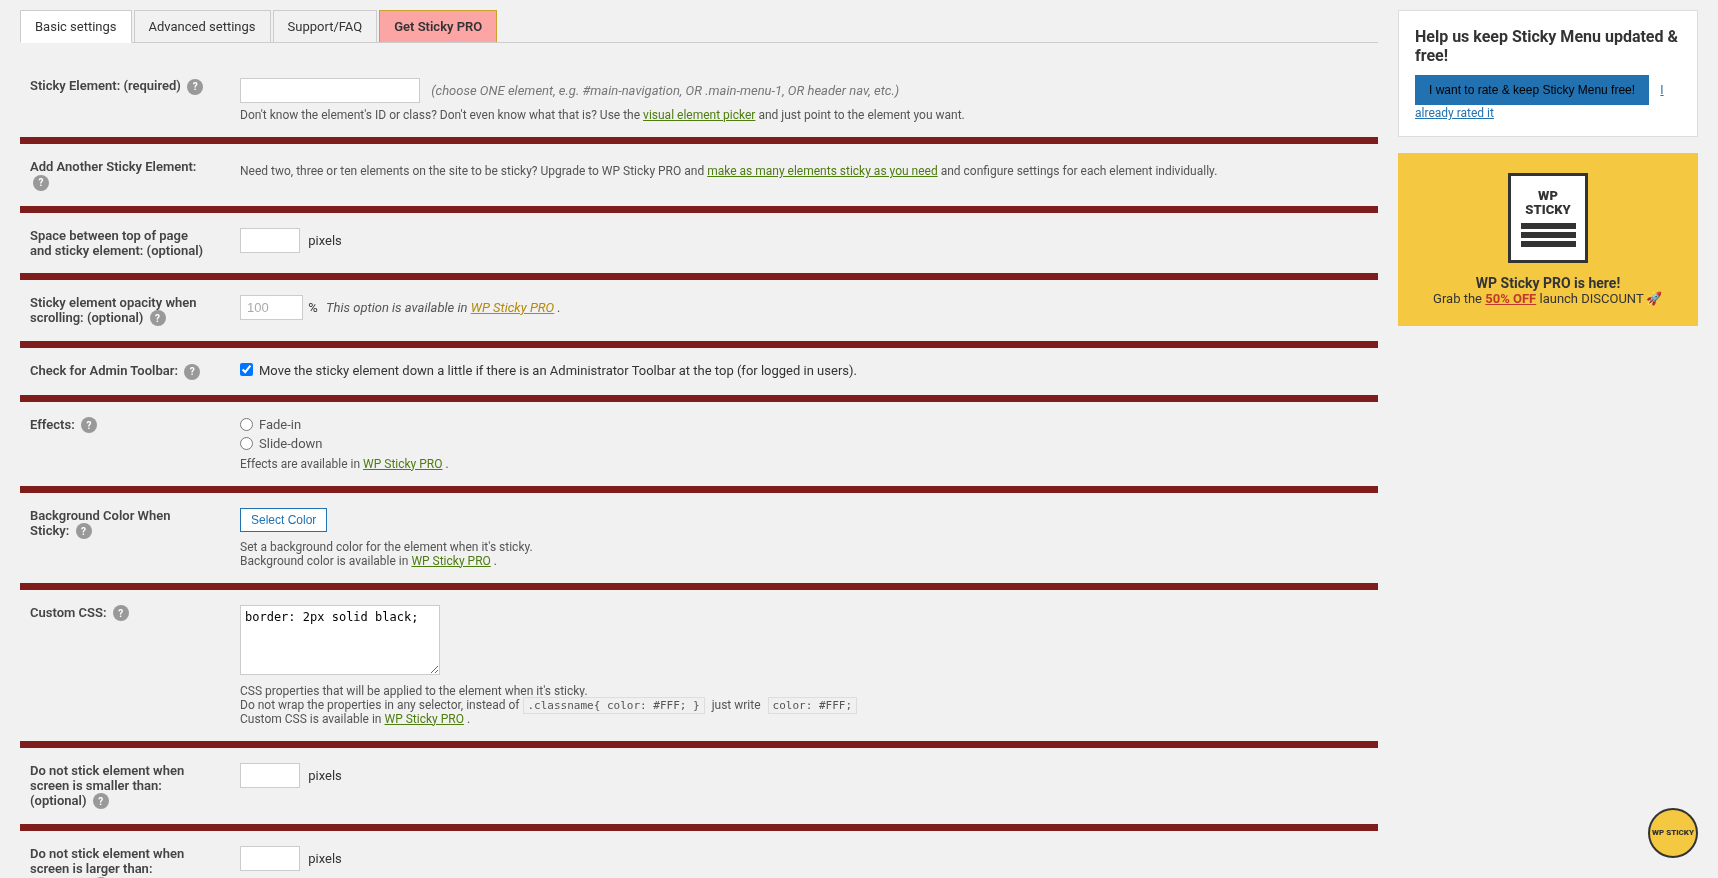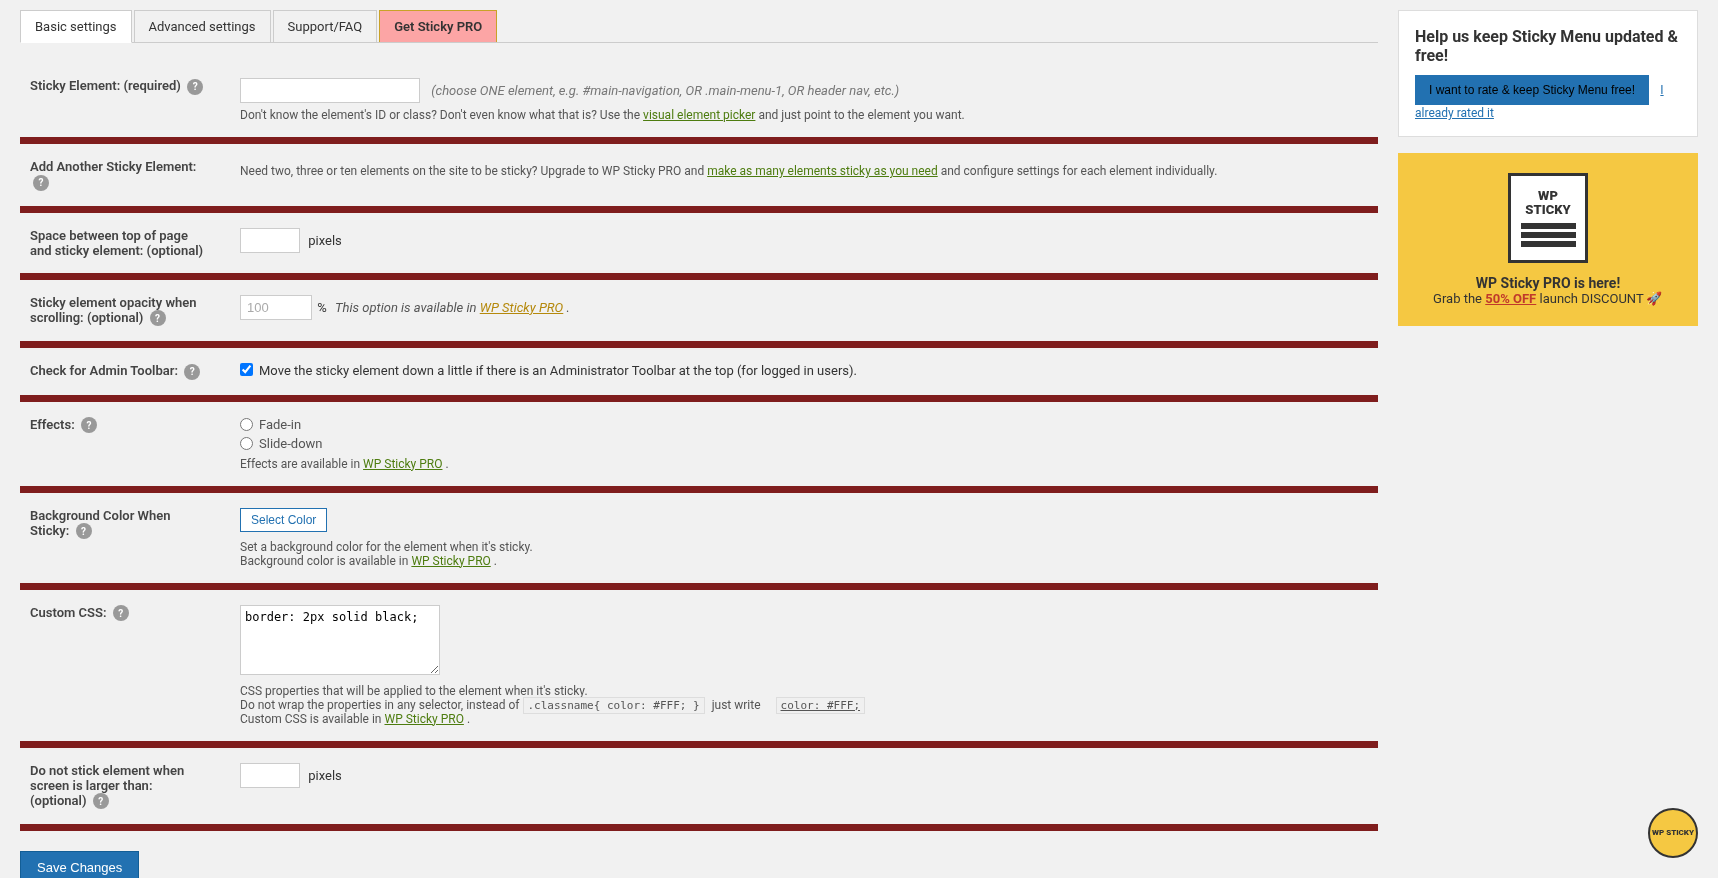--- a/index.html
+++ b/index.html
@@ -106,21 +106,21 @@
       font-size: 12px;
     }
     .description a {
       color: #2271b1;
       text-decoration: underline;
     }
     .description .link-yellow {
       color: #4d7c0f;
     }
     .opacity-input {
-      width: 72px;
+      width: 63px;
     }
     .pro-notice {
       color: #555;
       font-style: italic;
     }
     .pro-notice .link-yellow {
       color: #b5890c;
     }
     .checkbox-row {
       display: flex;
@@ -387,31 +387,41 @@
           <span class="help-icon">?</span>
         </td>
         <td>
           <textarea class="custom-css-textarea" style="">border: 2px solid black;</textarea>
           <div class="description" style="margin-top:6px;">
             <div><span>CSS properties that will be applied to the element when it's sticky.</span></div>
             <div>
               <span>Do not wrap the properties in any selector, instead of</span>
               <span class="inline-code">.classname{ color: #FFF; }</span>
               <span style="margin-left:4px;">just write</span>
-              <span class="inline-code" style="margin-left:12px;text-decoration:underline;">color: #FFF;</span>
+              <span class="inline-code" style="margin-left:4px;">color: #FFF;</span>
             </div>
             <div>
               <span>Custom CSS is available in</span>
               <a class="link-yellow">WP Sticky PRO</a>
               <span>.</span>
             </div>
           </div>
         </td>
       </tr>
 
+      <tr>
+        <td class="label-cell">
+          <span>Do not stick element when screen is smaller than: (optional)</span>
+          <span class="help-icon">?</span>
+        </td>
+        <td>
+          <input type="text" class="pixels-input" style="">
+          <span style="margin-left:5px;">pixels</span>
+        </td>
+      </tr>
 
       <tr>
         <td class="label-cell">
           <span>Do not stick element when screen is larger than: (optional)</span>
           <span class="help-icon">?</span>
         </td>
         <td>
           <input type="text" class="pixels-input" style="">
           <span style="margin-left:5px;">pixels</span>
         </td>

